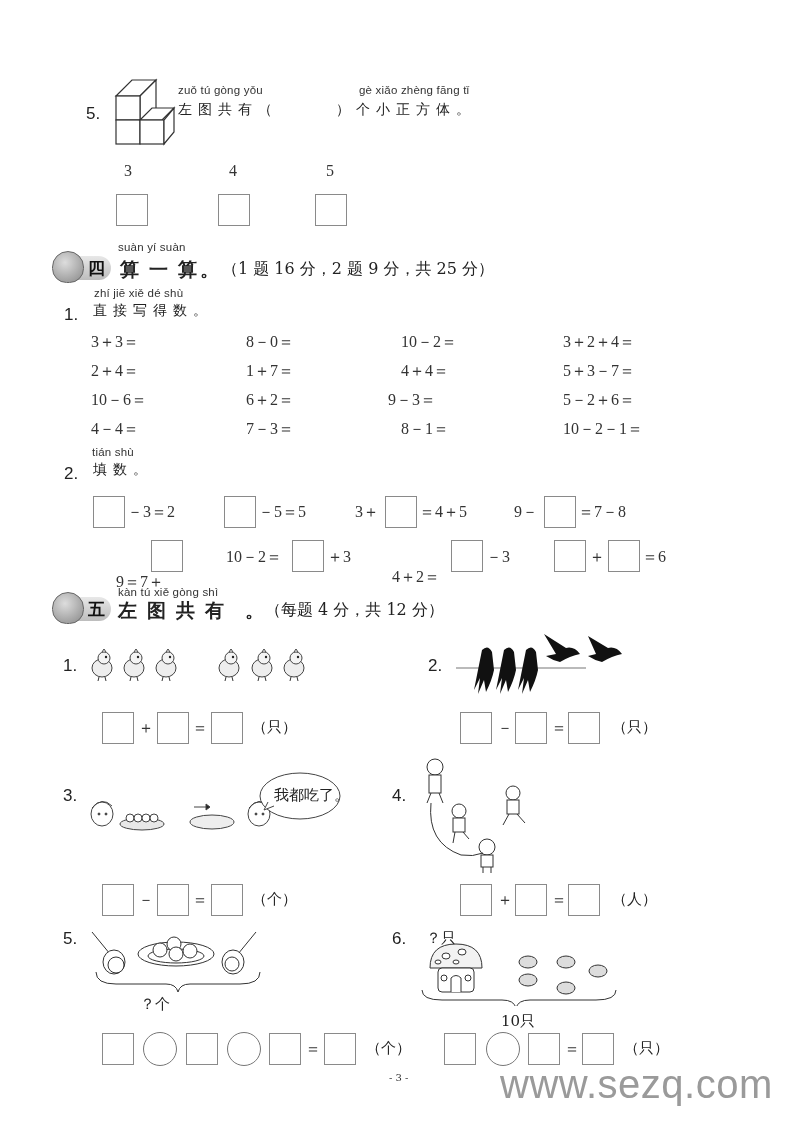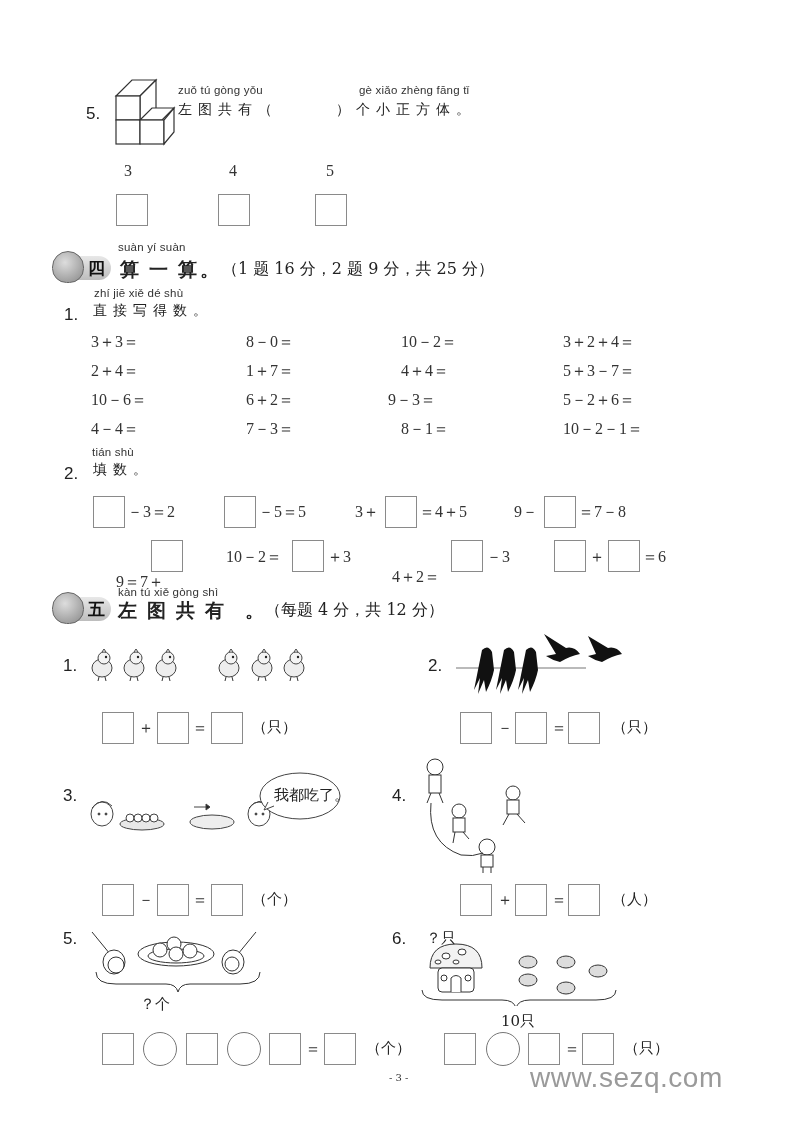--- a/index.html
+++ b/index.html
@@ -22,22 +22,22 @@
   }
   .mascot {
     position: absolute; width: 30px; height: 30px; border-radius: 50% 50% 45% 45%;
     background: radial-gradient(circle at 40% 35%, #ddd, #888);
     border: 1px solid #666;
   }
   .sec-title { font-weight: bold; font-size: 19px; letter-spacing: 10px; white-space: nowrap; }
   .sec-score { font-size: 16px; white-space: nowrap; }
   .unit { font-size: 15px; white-space: nowrap; }
   .watermark {
-    font-family: "Liberation Sans", "DejaVu Sans", sans-serif; font-size: 28px; color: #9a9a9a;
-    white-space: nowrap; letter-spacing: 0.5px; margin-left: 30px;
+    font-family: "Liberation Sans", "DejaVu Sans", sans-serif; font-size: 40px; color: #9a9a9a;
+    white-space: nowrap; letter-spacing: 0.5px;
   }
   .page-num { font-size: 10px; color: #333; }
 </style>
 </head>
 <body>
 
 <div class="abs num" style="left:86px; top:104px;">5.</div>
 <svg class="abs" style="left:112px; top:76px;" width="68" height="78" viewBox="0 0 68 78">
   <g fill="#fff" stroke="#333" stroke-width="1.2">
 

